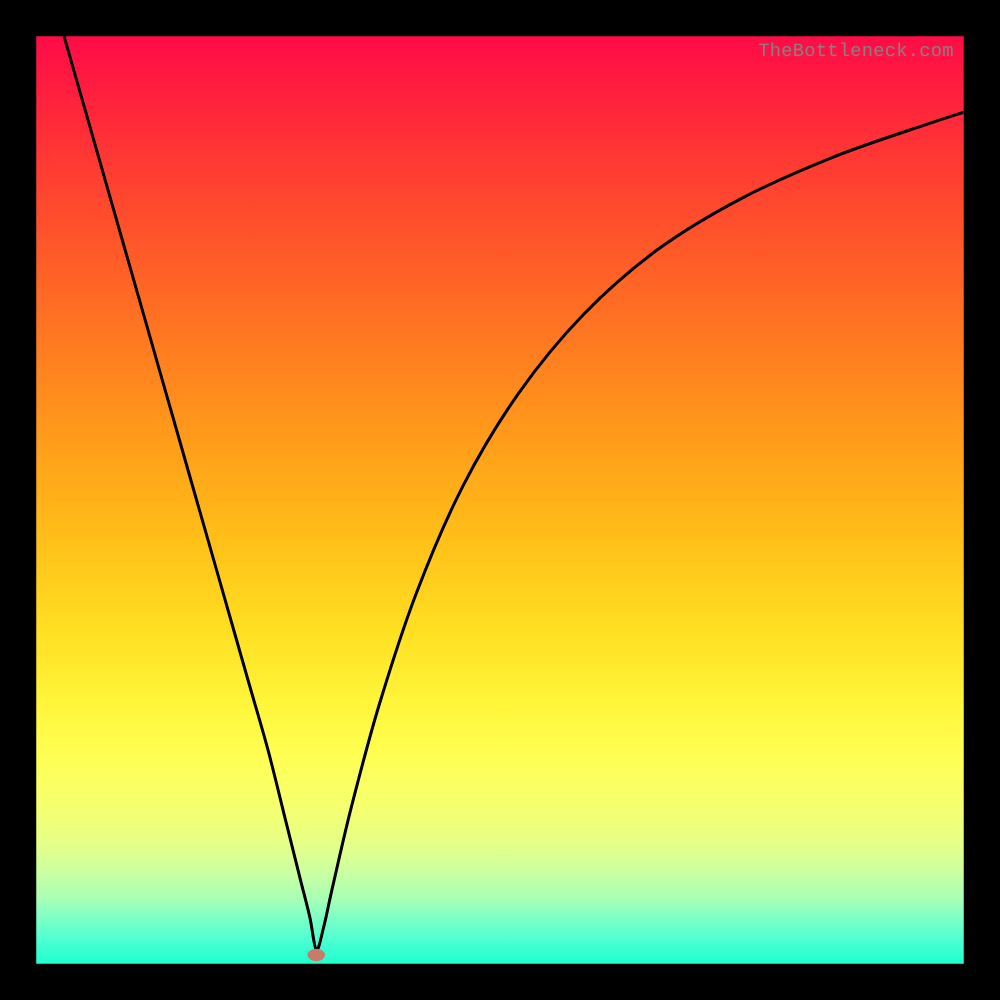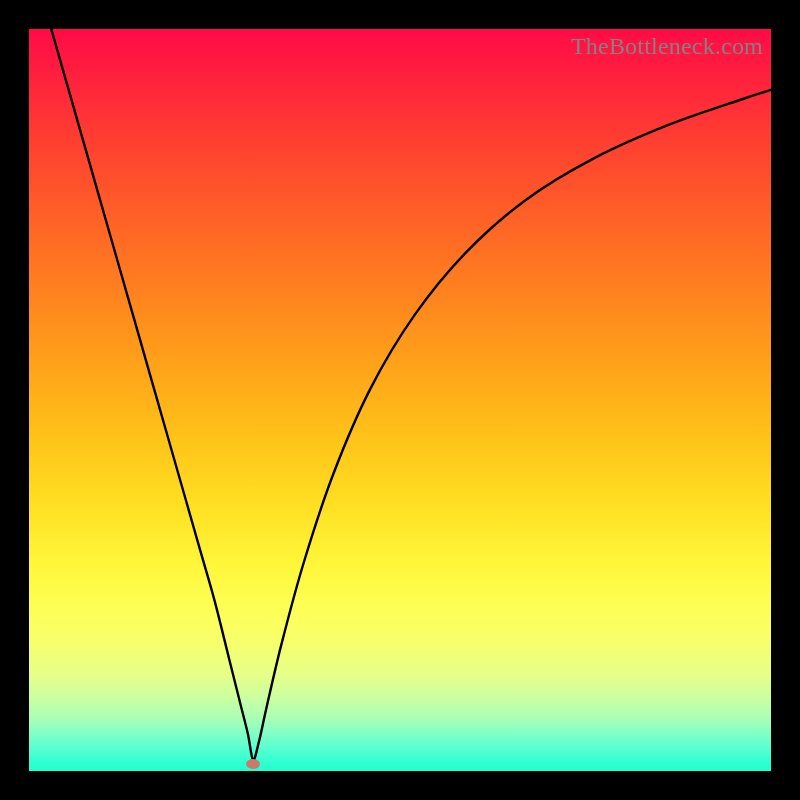--- a/index.html
+++ b/index.html
@@ -33,22 +33,22 @@
       #a8ffb6 93%,
       #7fffc6 95%,
       #57ffd0 97%,
       #37ffd2 98.5%,
       #22ffce 100%);
   }
   .watermark {
     position: absolute;
     top: 4px;
     right: 8px;
-    font-family: Liberation Serif, serif;
-    font-size: 24px;
+    font-family: Liberation Mono, monospace;
+    font-size: 15px;
     color: #878180;
     letter-spacing: 0.2px;
   }
   .curve {
     position: absolute;
     left: 0; top: 0;
     width: 742px; height: 742px;
     pointer-events: none;
   }
   .marker {

